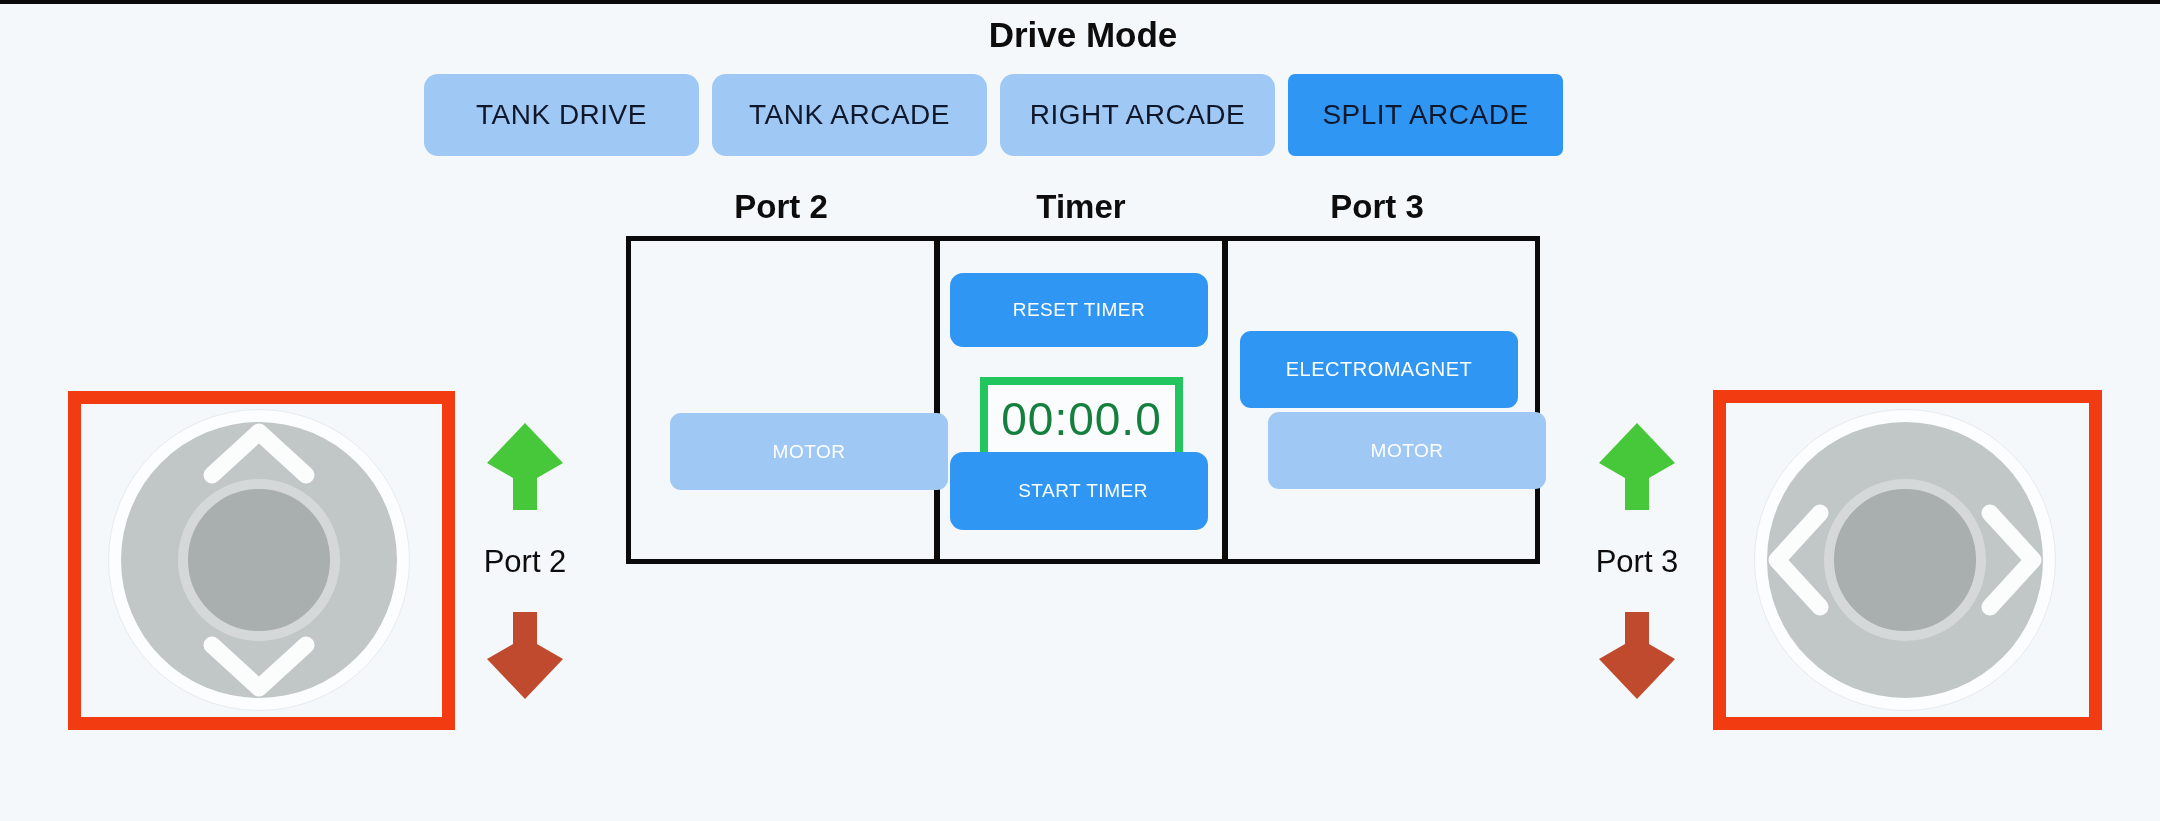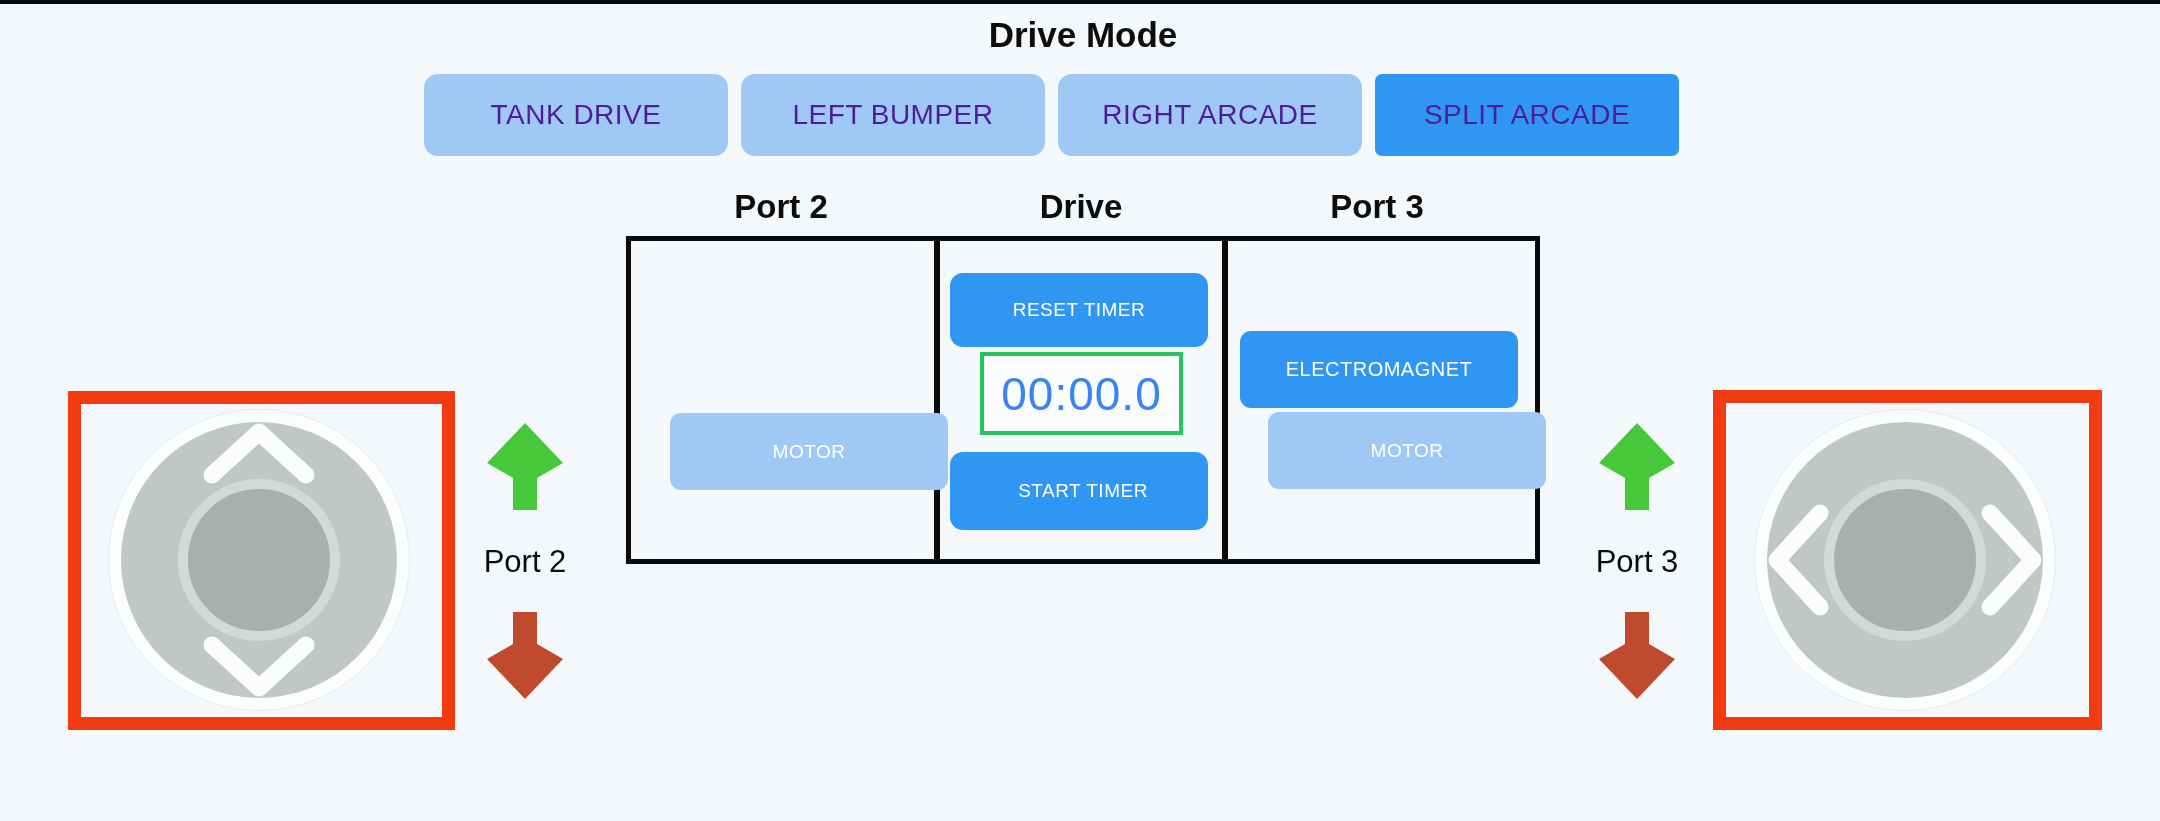--- a/index.html
+++ b/index.html
@@ -8,22 +8,22 @@
     overflow:hidden;font-family:"Liberation Sans",sans-serif;
   }
   .topline{position:absolute;left:0;top:0;width:100%;height:4px;background:#0a0a0a;}
   .title{
     position:absolute;left:0;top:12px;width:100%;margin:3px;text-align:center;
     font-size:35px;font-weight:700;color:#0d0d0d;
   }
   
   .drive-row{position:absolute;left:424px;top:74px;display:flex;gap:13px;}
   .drive-btn{
-    width:304px;height:82px;border:none;border-radius:14px;cursor:pointer;
-    background:#a0c8f5;color:#4c1d95;font-size:28px;letter-spacing:.5px;
+    width:275px;height:82px;border:none;border-radius:14px;cursor:pointer;
+    background:#a0c8f5;color:#0f172a;font-size:28px;letter-spacing:.5px;
     font-family:"Liberation Sans",sans-serif;
     display:flex;align-items:center;justify-content:center;padding:0;
   }
   .drive-btn.active{background:#3096f3;border-radius:7px;}
   
   .col-header{
     position:absolute;top:188px;transform:translateX(-50%);
     font-size:33px;font-weight:700;color:#0d0d0d;white-space:nowrap;
   }
   .h-port2{left:781px;} .h-timer{left:1081px;} .h-port3{left:1377px;}
@@ -43,24 +43,24 @@
   }
   .ctl.strong{background:#3096f3;}
   .ctl.soft{background:#a0c8f5;margin-left:28px;}
   .btn-led{left:642px;top:313px;width:278px;height:77px;}
   .btn-motor-l{left:642px;top:413px;width:278px;height:77px;}
   .btn-reset{left:950px;top:273px;width:258px;height:74px;border-radius:13px;}
   .btn-start{left:950px;top:452px;width:258px;height:78px;border-radius:13px;padding-left:8px;}
   .btn-em{left:1240px;top:331px;width:278px;height:77px;font-size:20px;}
   .btn-motor-r{left:1240px;top:412px;width:278px;height:77px;}
   .timer-display{
-    position:absolute;left:980px;top:352px;width:203px;height:83px;
-    box-sizing:border-box;border:4px solid #22c55e;background:#fafcfd;
+    position:absolute;left:980px;top:377px;width:203px;height:83px;
+    box-sizing:border-box;border:8px solid #22c55e;background:#fafcfd;
     display:flex;align-items:center;justify-content:center;
-    font-size:46px;color:#3b82f6;letter-spacing:1px;
+    font-size:46px;color:#15803d;letter-spacing:1px;
   }
   
   .red-frame{
     position:absolute;border:13px solid #f23b10;box-sizing:border-box;background:transparent;
   }
   .frame-left{left:68px;top:391px;width:387px;height:339px;}
   .frame-right{left:1713px;top:390px;width:389px;height:340px;}
   
   .stick-base{
     position:absolute;width:302px;height:302px;border-radius:50%;
@@ -98,27 +98,27 @@
 <body>
 
 <div class="stage">
 
   <div class="topline"></div>
 
   <h1 class="title">Drive Mode</h1>
 
   <div class="drive-row">
     <button class="drive-btn">TANK DRIVE</button>
-    <button class="drive-btn">LEFT BUMPER</button>
+    <button class="drive-btn">TANK ARCADE</button>
     <button class="drive-btn">RIGHT ARCADE</button>
     <button class="drive-btn active">SPLIT ARCADE</button>
   </div>
 
   <div class="col-header h-port2">Port 2</div>
-  <div class="col-header h-timer">Drive</div>
+  <div class="col-header h-timer">Timer</div>
   <div class="col-header h-port3">Port 3</div>
 
   <div class="panel-table">
     <div class="divider div-1"></div>
     <div class="divider div-2"></div>
   </div>
 
   <button class="ctl soft btn-motor-l">MOTOR</button>
 
   <button class="ctl strong btn-reset">RESET TIMER</button>

